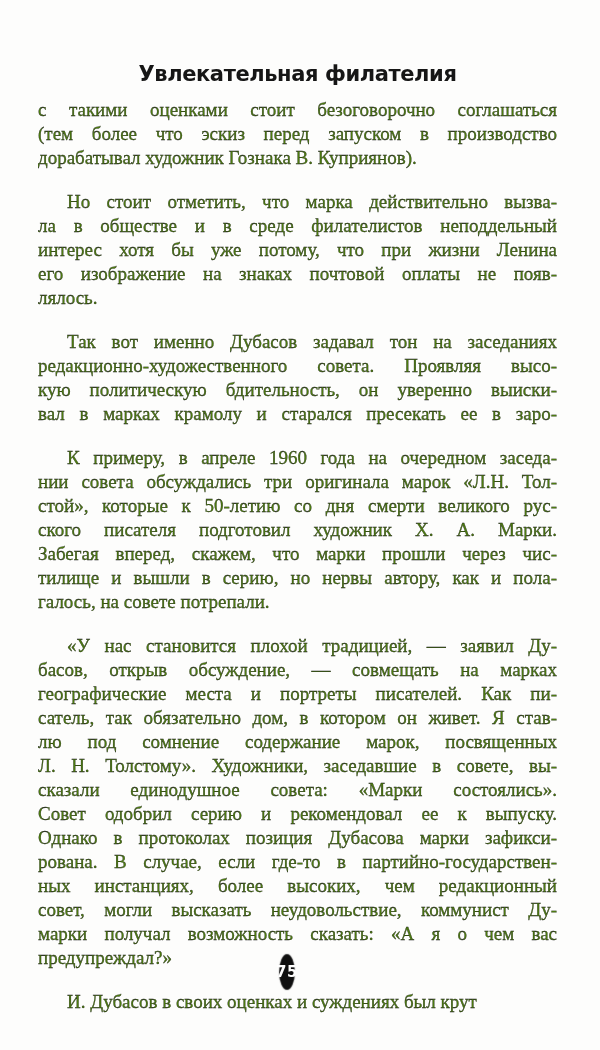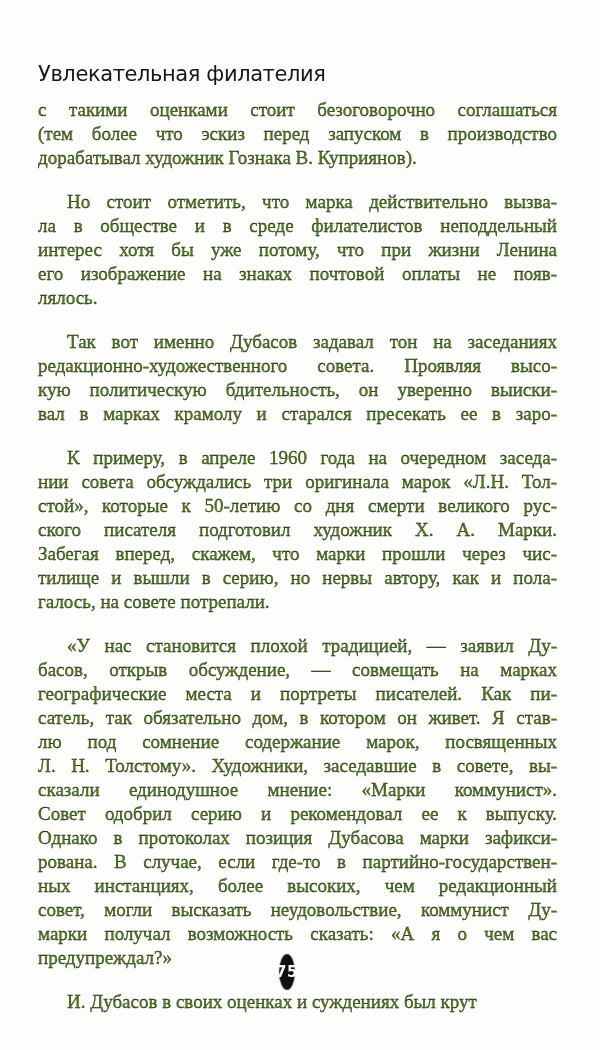--- a/index.html
+++ b/index.html
@@ -14,23 +14,23 @@
     background: #fdfdfc;
     overflow: hidden;
     font-family: "Liberation Serif", "DejaVu Serif", serif;
     color: #1a1a1a;
   }
   .running-header {
     position: absolute;
     top: 62px;
     left: 38px;
     width: 519px;
-    text-align: left;
+    text-align: center;
     font-family: "DejaVu Sans", "Liberation Sans", sans-serif;
-    font-weight: normal;
+    font-weight: bold;
     font-size: 21px;
     letter-spacing: -0.4px;
     color: #161616;
     white-space: nowrap;
   }
   .body-text {
     position: absolute;
     top: 98px;
     left: 38px;
     width: 519px;
@@ -112,21 +112,21 @@
         <div class="line">тилище и вышли в серию, но нервы автору, как и пола-</div>
         <div class="line last">галось, на совете потрепали.</div>
       </div>
       <div class="para indent">
         <div class="line">«У нас становится плохой традицией, — заявил Ду-</div>
         <div class="line">басов, открыв обсуждение, — совмещать на марках</div>
         <div class="line">географические места и портреты писателей. Как пи-</div>
         <div class="line">сатель, так обязательно дом, в котором он живет. Я став-</div>
         <div class="line">лю под сомнение содержание марок, посвященных</div>
         <div class="line">Л. Н. Толстому». Художники, заседавшие в совете, вы-</div>
-        <div class="line">сказали единодушное мнение: «Марки коммунист».</div>
+        <div class="line">сказали единодушное совета: «Марки состоялись».</div>
         <div class="line">Совет одобрил серию и рекомендовал ее к выпуску.</div>
         <div class="line">Однако в протоколах позиция Дубасова марки зафикси-</div>
         <div class="line">рована. В случае, если где-то в партийно-государствен-</div>
         <div class="line">ных инстанциях, более высоких, чем редакционный</div>
         <div class="line">совет, могли высказать неудовольствие, коммунист Ду-</div>
         <div class="line">марки получал возможность сказать: «А я о чем вас</div>
         <div class="line last">предупреждал?»</div>
       </div>
       <div class="para indent">
         <div class="line last">И. Дубасов в своих оценках и суждениях был крут</div>

